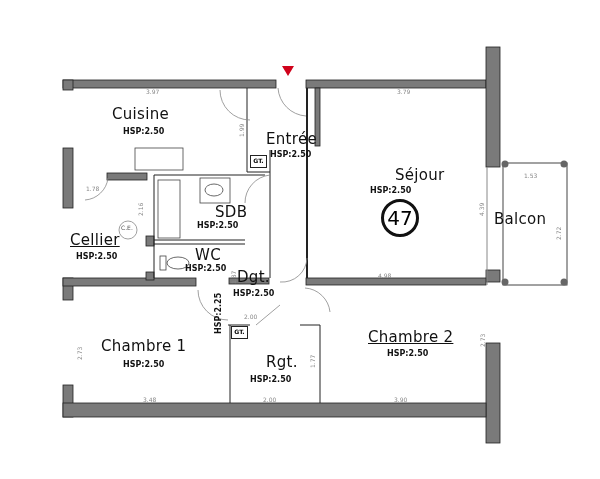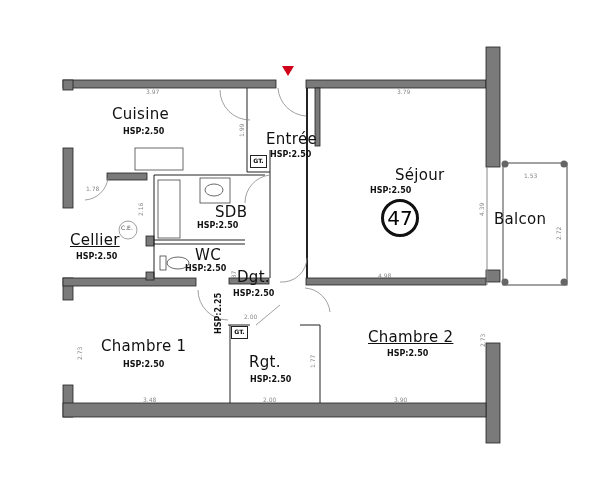--- a/index.html
+++ b/index.html
@@ -120,21 +120,21 @@
 
 <div class="lbl room" style="left:237px;top:268px;">Dgt.</div>
 <div class="lbl hsp" style="left:233px;top:289px;">HSP:2.50</div>
 
 <div class="lbl room" style="left:101px;top:337px;">Chambre  1</div>
 <div class="lbl hsp" style="left:123px;top:360px;">HSP:2.50</div>
 
 <div class="lbl room" style="left:368px;top:328px;text-decoration:underline;">Chambre  2</div>
 <div class="lbl hsp" style="left:387px;top:349px;">HSP:2.50</div>
 
-<div class="lbl room" style="left:249px;top:353px;text-align:center;">Rgt.</div>
+<div class="lbl room" style="left:266px;top:353px;text-align:center;">Rgt.</div>
 <div class="lbl hsp" style="left:250px;top:375px;">HSP:2.50</div>
 
 <div class="lbl hsp vert" style="left:214px;top:334px;">HSP:2.25</div>
 
 <div class="gt" style="left:250px;top:155px;width:15px;height:11px;">GT.</div>
 <div class="gt" style="left:231px;top:326px;width:15px;height:11px;">GT.</div>
 <div class="dim" style="left:121px;top:224px;color:#555;">C.E.</div>
 
 <div class="dim" style="left:146px;top:88px;">3.97</div>
 <div class="dim" style="left:397px;top:88px;">3.79</div>

